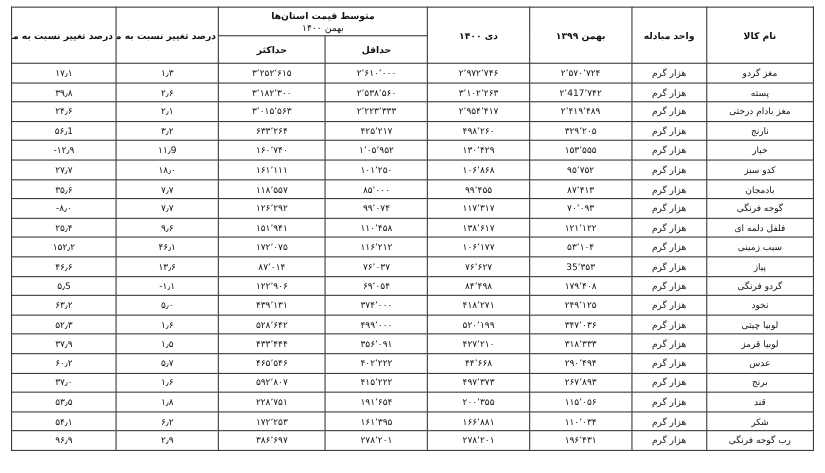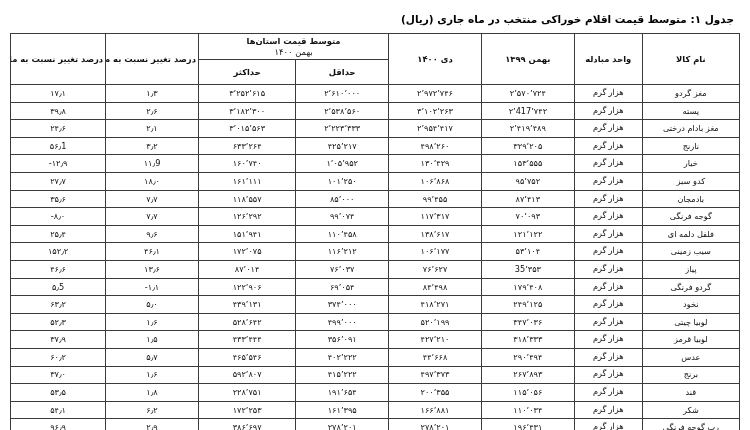--- a/index.html
+++ b/index.html
@@ -67,21 +67,20 @@
   tbody td {
     height: 14.6px;
   }
   td.name {
     text-align: right;
     padding-right: 5px;
     font-size: 8.2px;
   }
   td.unit {
     font-size: 8px;
-    font-family: Liberation Serif, serif;
   }
   td.num {
     font-size: 8.3px;
     letter-spacing: 0.1px;
   }
   
   col.c-name   { width: 86px; }
   col.c-unit   { width: 60px; }
   col.c-v1     { width: 82px; }
   col.c-v2     { width: 82px; }
@@ -89,23 +88,20 @@
   col.c-v4     { width: 86px; }
   col.c-p1     { width: 82px; }
   col.c-p2     { width: 84px; }
   .hdr-group-cell { padding: 0 2px; }
 </style>
 </head>
 <body>
 
 <div class="page">
 
-  <div class="title-row">
-    <span class="title-text">جدول ۱: متوسط قیمت اقلام خوراکی منتخب در ماه جاری (ریال)</span>
-  </div>
 
   <table class="data">
     <colgroup>
       <col class="c-name">
       <col class="c-unit">
       <col class="c-v1">
       <col class="c-v2">
       <col class="c-v3">
       <col class="c-v4">
       <col class="c-p1">

